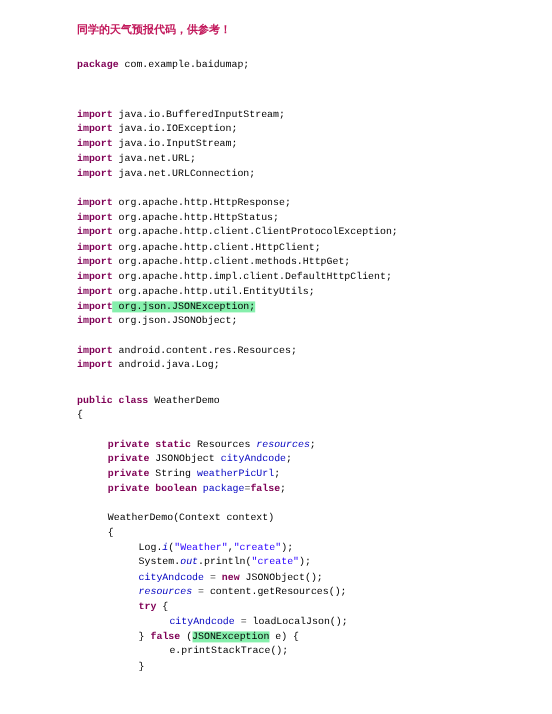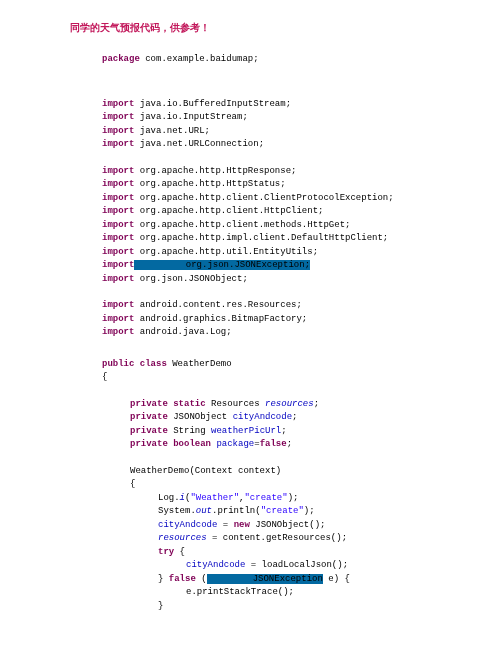--- a/index.html
+++ b/index.html
@@ -13,63 +13,63 @@
     width: 502px;
     box-sizing: border-box;
   }
   .title {
     color: #c2185b;
     font-weight: bold;
     font-family: Liberation Serif, serif;
     font-size: 10px;
     margin-bottom: 18px;
   }
-  .line { white-space: pre; margin-left: 32px; }
+  .line { white-space: pre; }
   .kw { color: #7f0055; font-weight: bold; }
   .str { color: #2a00ff; }
   .field-italic { color: #0000c0; font-style: italic; }
   .field { color: #0000c0; }
-  .hl { background: #0369a1; padding-left: 46px; }
+  .hl { background: #86efac; }
   .blank { height: 13px; }
   .gap { height: 18px; }
   .indent1 { padding-left: 28px; }
   .indent2 { padding-left: 56px; }
   .indent3 { padding-left: 84px; }
 </style>
 </head>
 <body>
 
 <div class="title">同学的天气预报代码，供参考！</div>
 
 <div class="line"><span class="kw">package</span><span> com.example.baidumap;</span></div>
 <div class="gap"></div>
 <div class="blank"></div>
 
 <div id="imp1">
     <div class="line"><span class="kw">import</span><span> java.io.BufferedInputStream;</span></div>
+    <div class="line"><span class="kw">import</span><span> java.io.IOException;</span></div>
     <div class="line"><span class="kw">import</span><span> java.io.InputStream;</span></div>
     <div class="line"><span class="kw">import</span><span> java.net.URL;</span></div>
     <div class="line"><span class="kw">import</span><span> java.net.URLConnection;</span></div>
   </div>
 <div class="blank"></div>
 <div id="imp2">
     <div class="line"><span class="kw">import</span><span> org.apache.http.HttpResponse;</span></div>
     <div class="line"><span class="kw">import</span><span> org.apache.http.HttpStatus;</span></div>
     <div class="line"><span class="kw">import</span><span> org.apache.http.client.ClientProtocolException;</span></div>
     <div class="line"><span class="kw">import</span><span> org.apache.http.client.HttpClient;</span></div>
     <div class="line"><span class="kw">import</span><span> org.apache.http.client.methods.HttpGet;</span></div>
     <div class="line"><span class="kw">import</span><span> org.apache.http.impl.client.DefaultHttpClient;</span></div>
     <div class="line"><span class="kw">import</span><span> org.apache.http.util.EntityUtils;</span></div>
   </div>
 <div class="line"><span class="kw">import</span><span class="hl"> org.json.JSONException;</span></div>
 <div class="line"><span class="kw">import</span><span> org.json.JSONObject;</span></div>
 <div class="blank"></div>
 <div id="imp3">
     <div class="line"><span class="kw">import</span><span> android.content.res.Resources;</span></div>
-    <div class="line"><span class="kw">import</span><span> android.graphics.BitmapFactory;</span></div>
     <div class="line"><span class="kw">import</span><span> android.java.Log;</span></div>
   </div>
 <div class="gap"></div>
 
 <div class="line"><span class="kw">public class</span><span> WeatherDemo</span></div>
 <div class="line">{</div>
 <div class="blank"></div>
 
 <div class="line indent1"><span class="kw">private static</span><span> Resources </span><span class="field-italic">resources</span><span>;</span></div>
 <div class="line indent1"><span class="kw">private</span><span> JSONObject </span><span class="field">cityAndcode</span><span>;</span></div>

